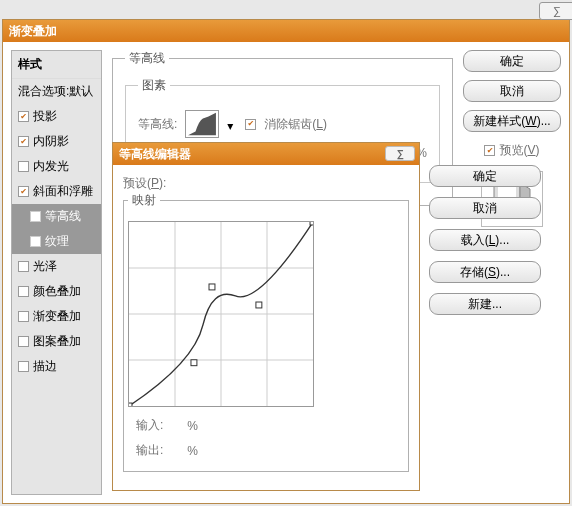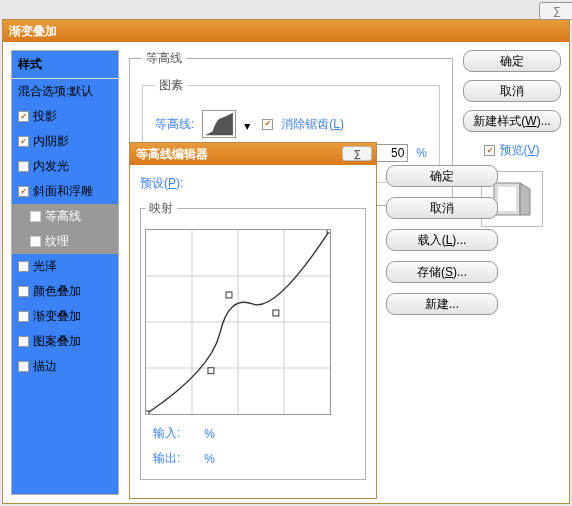--- a/index.html
+++ b/index.html
@@ -2,48 +2,48 @@
 <html><head>
 <meta charset="utf-8">
 <style>
 * { box-sizing: border-box; margin: 0; padding: 0; font-family: "Microsoft YaHei", SimSun, sans-serif; font-size: 12px; }
 body { background: #e8e8e8; width: 572px; height: 506px; overflow: hidden; position: relative; }
 .outer-dialog { position: absolute; left: 2px; top: 19px; width: 568px; height: 485px; background: #fff; border: 1px solid #b88a4a; }
 .titlebar { height: 22px; background: linear-gradient(#e89a3a, #d97a1a); color: #fff; font-weight: bold; display: flex; align-items: center; padding: 0 6px; position: relative; }
 .titlebar .title { flex: 1; }
 .close-x { position: absolute; right: -6px; top: -18px; width: 36px; height: 18px; border: 1px solid #999; background: #f3f3f3; border-radius: 3px; display: flex; align-items: center; justify-content: center; color: #666; font-size: 11px; }
 .body { display: flex; padding: 8px; gap: 10px; height: calc(100% - 22px); }
-.left-panel { width: 108px; border: 1px solid #b0b0b0; background: #3b82f6; }
+.left-panel { width: 91px; border: 1px solid #b0b0b0; background: #e5e5e5; }
 .left-head { border-bottom: 1px solid #ddd; padding: 5px 6px; font-weight: bold; }
 .left-item { padding: 4px 6px; display: flex; align-items: center; gap: 4px; cursor: default; }
 .left-item.sel { background: #999; color: #fff; }
 .left-item.sub { padding-left: 18px; }
 .cb { width: 11px; height: 11px; border: 1px solid #999; background: #fff; display: inline-flex; align-items: center; justify-content: center; font-size: 8px; color: #c76a1a; line-height: 1; }
 .cb.on::before { content: "✔"; }
 .mid { flex: 1; position: relative; }
 fieldset { border: 1px solid #b0b0b0; padding: 10px 12px 14px; margin-bottom: 8px; }
 legend { padding: 0 4px; color: #555; }
 .row { display: flex; align-items: center; gap: 8px; margin: 6px 0; }
-.lbl { color: #3b82f6; }
+.lbl { color: #737373; }
 .under { text-decoration: underline; }
 .thumb { width: 34px; height: 28px; border: 1px solid #999; background: #fff; position: relative; }
 .thumb svg { width: 100%; height: 100%; }
 .dd { width: 10px; height: 10px; display: inline-block; }
 .slider { flex: 1; height: 4px; background: #fff; border: 1px solid #aaa; position: relative; border-radius: 2px; }
 .slider .knob { position: absolute; top: -5px; left: 48%; width: 10px; height: 14px; background: linear-gradient(#fafafa,#d8d8d8); border: 1px solid #888; border-radius: 2px; }
 .numbox { width: 42px; height: 18px; border: 1px solid #999; background: #fff; text-align: right; padding: 1px 3px; }
 .right-col { width: 98px; display: flex; flex-direction: column; gap: 8px; align-items: stretch; }
 .btn { height: 22px; border: 1px solid #999; background: linear-gradient(#fafafa,#e4e4e4); border-radius: 9px; display: flex; align-items: center; justify-content: center; cursor: default; }
 .preview-row { display: flex; align-items: center; gap: 4px; justify-content: center; margin-top: 2px; }
 .preview-box { width: 62px; height: 56px; border: 1px solid #bbb; background: #fff; margin: 4px auto 0; display: flex; align-items: center; justify-content: center; }
 .preview-box svg { width: 48px; height: 44px; }
-.inner-dialog { position: absolute; left: 0; top: 92px; width: 248px; background: #fff; border: 1px solid #b88a4a; }
+.inner-dialog { position: absolute; left: 0; top: 92px; width: 308px; background: #fff; border: 1px solid #b88a4a; }
 .inner-close { position: absolute; right: 4px; top: 3px; width: 30px; height: 15px; border: 1px solid #bbb; background: #f4f4f4; border-radius: 3px; display: flex; align-items: center; justify-content: center; font-size: 10px; color: #666; }
 .inner-body { padding: 10px; }
-.preset-row { display: flex; align-items: center; gap: 12px; margin-bottom: 8px; }
+.preset-row { display: flex; align-items: center; gap: 12px; margin-bottom: 0; }
 .combo { flex: 1; height: 20px; border: 1px solid #888; background: #fff; display: flex; align-items: center; padding: 0 4px; justify-content: space-between; }
 .combo .arrow { font-size: 9px; color: #333; }
 fieldset.map { padding: 10px 4px 12px; }
 .curve-box { width: 186px; height: 186px; border: 1px solid #999; background: #fff; position: relative; margin: 2px 0 10px 0; }
 .curve-box svg { position: absolute; inset: 0; width: 100%; height: 100%; }
 .io-row { display: flex; align-items: center; gap: 24px; margin: 8px 0 0 8px; }
 .inner-right { position: absolute; right: -122px; top: 22px; width: 112px; display: flex; flex-direction: column; gap: 10px; }
 </style>
 </head>
 <body>

